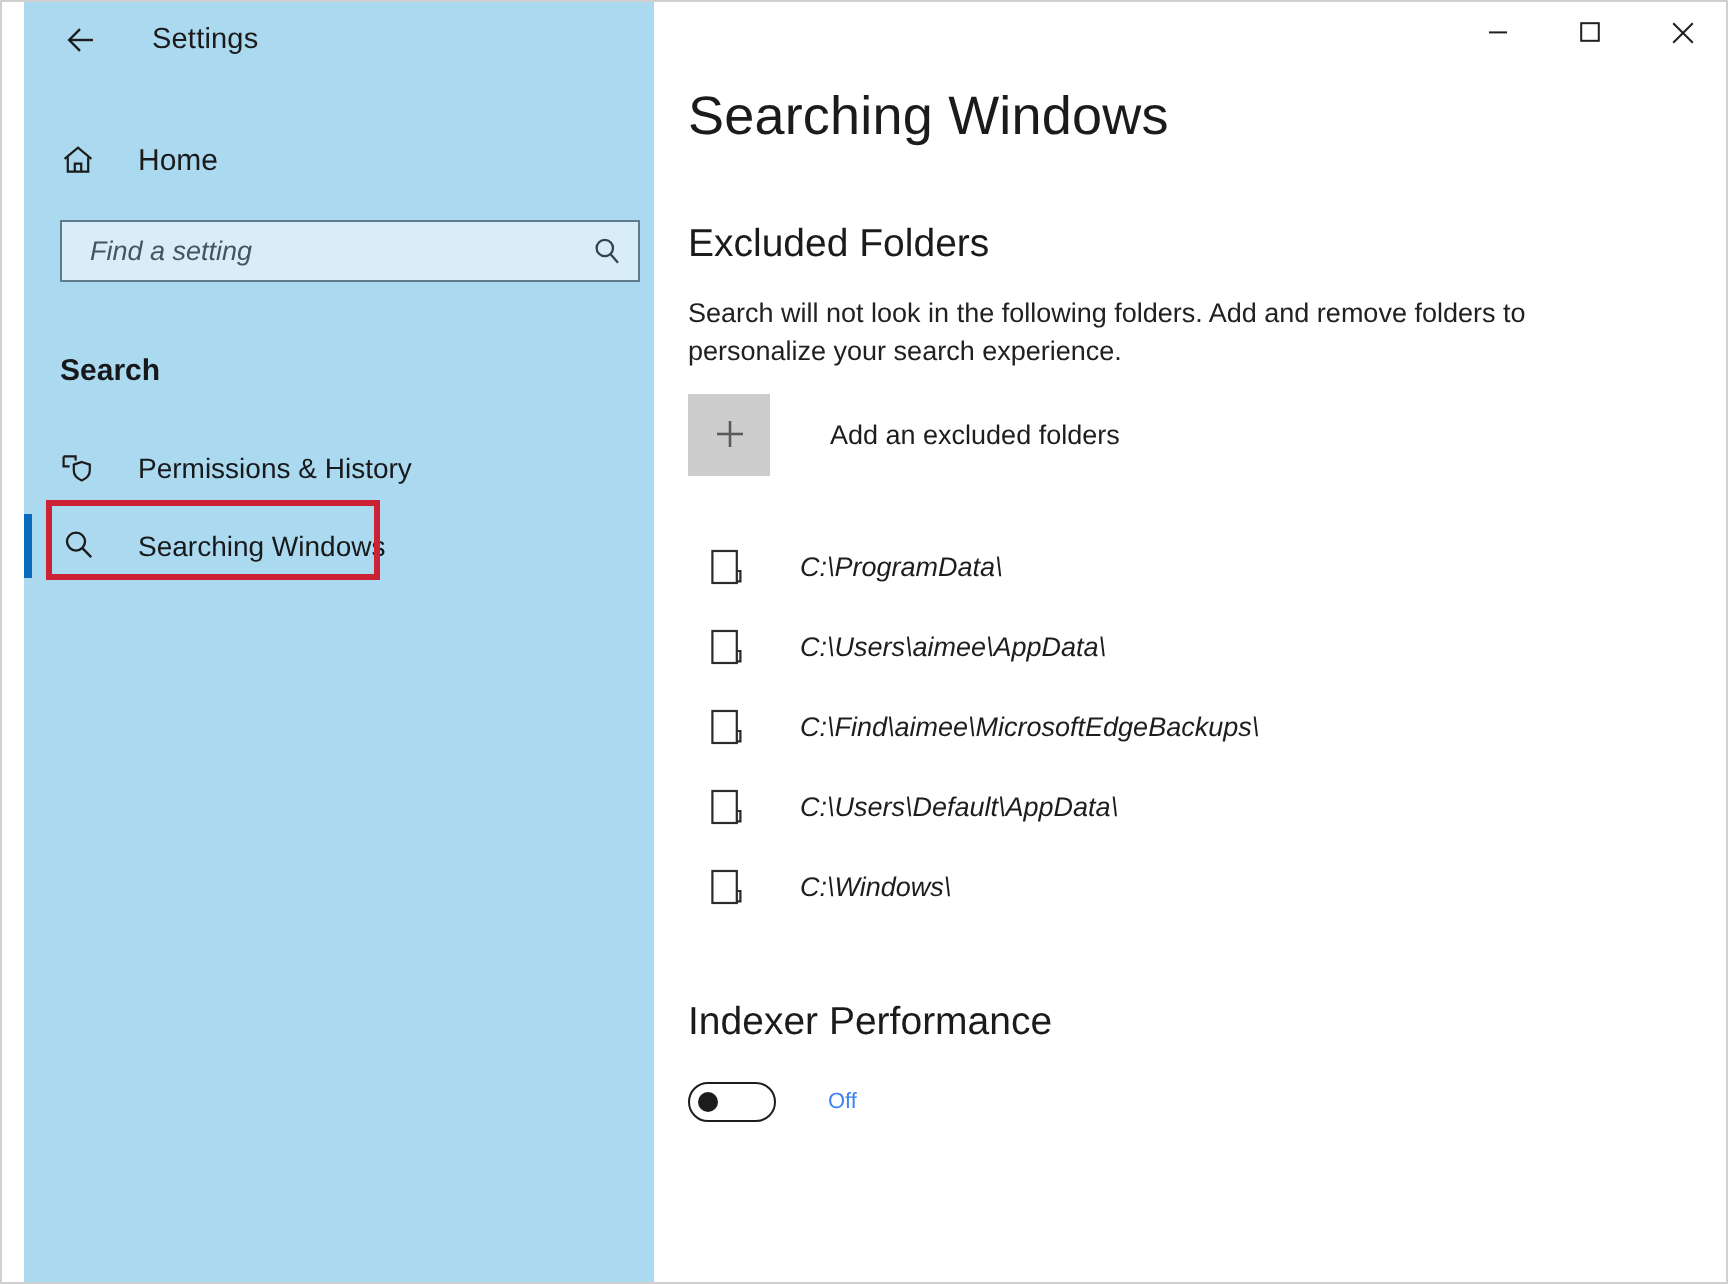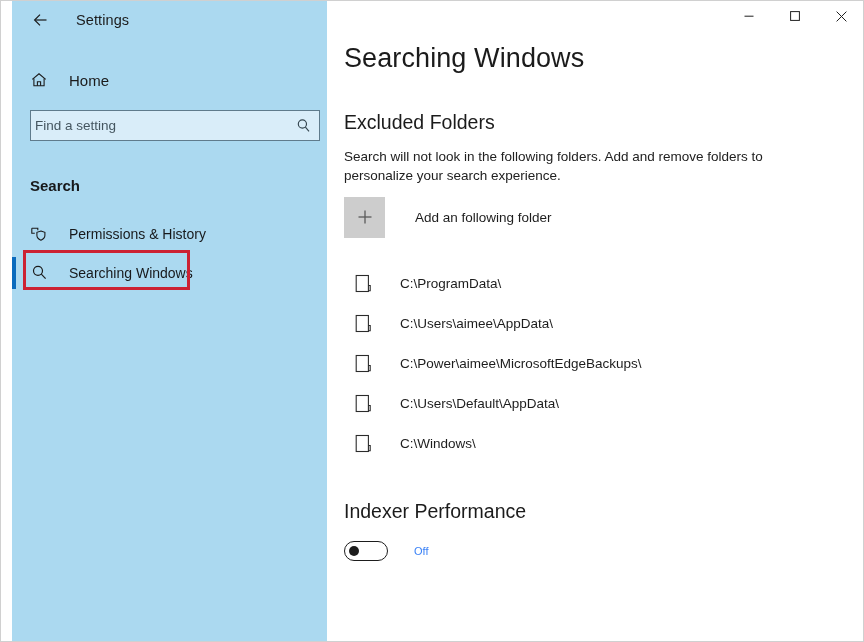--- a/index.html
+++ b/index.html
@@ -79,22 +79,23 @@
     position: relative;
   }
   .search-input {
     flex: 1;
     border: 0;
     outline: 0;
     background: transparent;
     font-family: "Liberation Sans", sans-serif;
     font-size: 13.5px;
     color: #34444e;
-    padding: 0 28px 0 4px;
+    padding: 0 28px 0 14px;
     height: 100%;
+    font-style: italic;
   }
   .search-input::placeholder { color: #44555f; opacity: 1; }
   .search-mag {
     position: absolute;
     right: 8px; top: 50%;
     transform: translateY(-50%);
     width: 16px; height: 16px;
     color: #33444e;
     display: flex; align-items: center; justify-content: center;
   }
@@ -222,21 +223,21 @@
     justify-content: center;
     color: #5a5a5a;
     flex: 0 0 41px;
   }
   .add-label {
     margin-left: 30px;
     font-size: 13.5px;
     color: #1d1d1d;
   }
 
-  .folder-list { margin-top: 26px; }
+  .folder-list { margin-top: 26px; font-style: italic; }
 
   .folder-row {
     display: flex;
     align-items: center;
     height: 40px;
   }
   .folder-icon {
     width: 19px; height: 22px;
     flex: 0 0 19px;
     display: flex; align-items: center; justify-content: center;
@@ -397,21 +398,21 @@
 
       <p class="desc">Search will not look in the following folders. Add and remove folders to personalize your search experience.</p>
 
       <div class="add-row">
         <div class="add-btn">
           <svg width="20" height="20" viewBox="0 0 20 20" stroke="currentColor" stroke-width="1.3" fill="none">
             <path d="M10 3.5v13"></path>
               <path d="M3.5 10h13"></path>
           </svg>
         </div>
-        <div class="add-label">Add an following folder</div>
+        <div class="add-label">Add an excluded folders</div>
       </div>
 
       <div class="folder-list">
 
         <div class="folder-row">
           <span class="folder-icon">
             <svg width="17" height="20" viewBox="0 0 17 20" fill="none" stroke="currentColor" stroke-width="1.1">
               <rect x="1.2" y="1.5" width="12.2" height="16"></rect>
               <path d="M13.4 11.5h1.8v5.2h-1.8"></path>
             </svg>
@@ -429,21 +430,21 @@
           <span class="folder-path">C:\Users\aimee\AppData\</span>
         </div>
 
         <div class="folder-row">
           <span class="folder-icon">
             <svg width="17" height="20" viewBox="0 0 17 20" fill="none" stroke="currentColor" stroke-width="1.1">
               <rect x="1.2" y="1.5" width="12.2" height="16"></rect>
               <path d="M13.4 11.5h1.8v5.2h-1.8"></path>
             </svg>
           </span>
-          <span class="folder-path">C:\Power\aimee\MicrosoftEdgeBackups\</span>
+          <span class="folder-path">C:\Find\aimee\MicrosoftEdgeBackups\</span>
         </div>
 
         <div class="folder-row">
           <span class="folder-icon">
             <svg width="17" height="20" viewBox="0 0 17 20" fill="none" stroke="currentColor" stroke-width="1.1">
               <rect x="1.2" y="1.5" width="12.2" height="16"></rect>
               <path d="M13.4 11.5h1.8v5.2h-1.8"></path>
             </svg>
           </span>
           <span class="folder-path">C:\Users\Default\AppData\</span>

